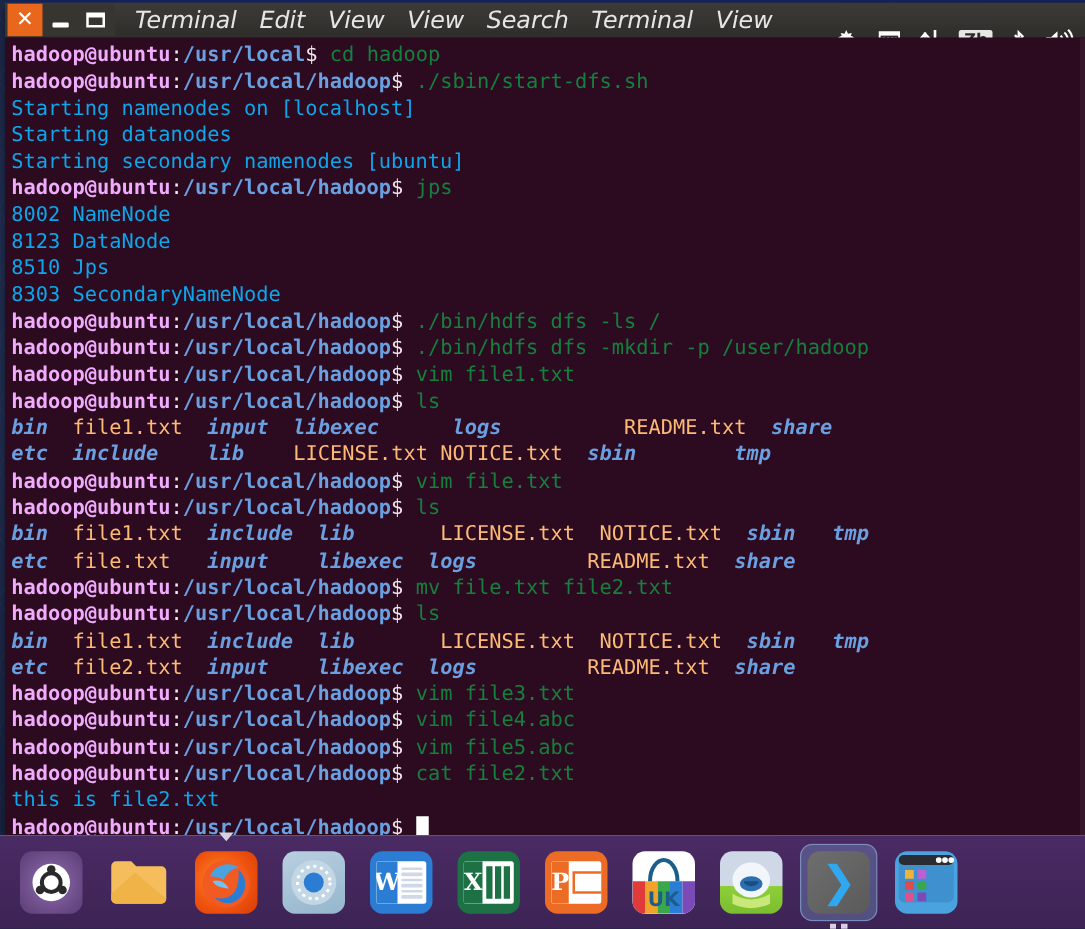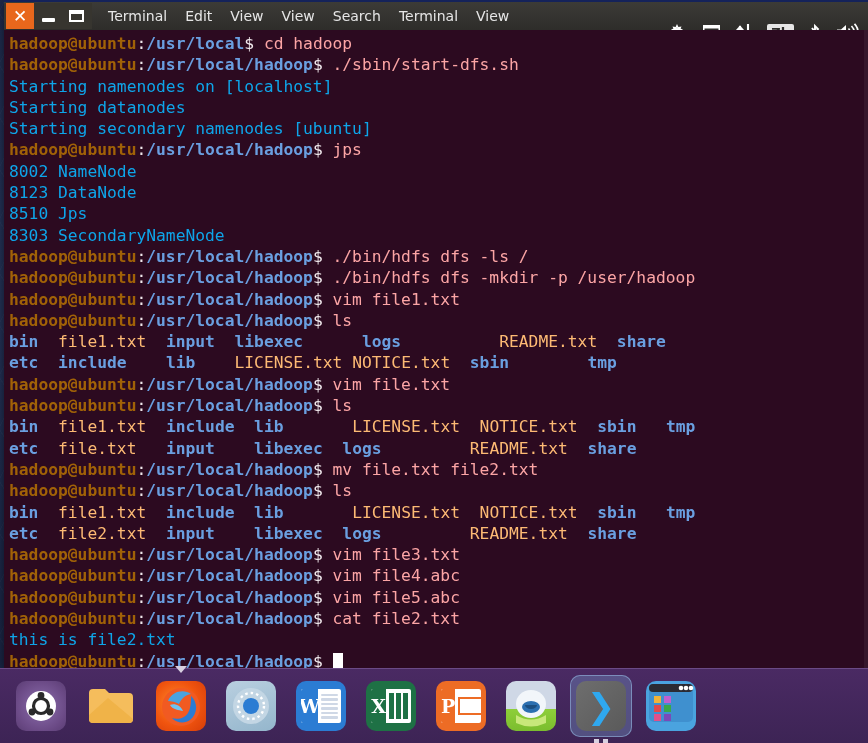--- a/index.html
+++ b/index.html
@@ -82,24 +82,25 @@
   }
   #menubar {
     display: flex;
     align-items: center;
     gap: 18px;
     margin-left: 16px;
     height: 28px;
   }
   .menu-item {
     color: #e6e6e6;
-    font-size: 14px;
+    font-size: 19px;
     font-family: "DejaVu Sans", sans-serif;
     cursor: default;
     white-space: nowrap;
+    font-style: italic;
   }
   #tray {
     position: absolute;
     right: 8px; top: 16px;
     height: 28px;
     display: flex;
     align-items: center;
     gap: 14px;
   }
   .tray-icon { display:flex; align-items:center; justify-content:center; cursor:pointer; }
@@ -115,27 +116,27 @@
   }
   #screen {
     font-family: "DejaVu Sans Mono", monospace;
     font-size: 16.3px;
     line-height: 21.3px;
     letter-spacing: 0px;
     white-space: pre;
     color: #e8e0e4;
   }
   .line { height: 21.3px; }
-  .user { color: #a16207; font-weight: bold; }
+  .user { color: #f0abfc; font-weight: bold; }
   .colon { color: #f0e8ec; }
   .path { color: #6a9fe0; font-weight: bold; }
   .dollar { color: #f0e8ec; }
-  .cmd { color: #fca5a5; }
+  .cmd { color: #15803d; }
   .out { color: #0ea5e9; }
-  .dir { color: #6a9fe0; font-weight: bold; }
+  .dir { color: #6a9fe0; font-weight: bold; font-style: italic; }
   .file { color: #fdba74; }
   .cursor {
     display: inline-block;
     width: 10px;
     height: 17px;
     background: #ffffff;
     vertical-align: -3px;
   }
   
   #term-scroll {
@@ -394,20 +395,33 @@
     <div class="ic ic-ppt">
       <div class="office-glyph">
         <div class="office-left" style="background:#ed6c25;">P</div>
         <div class="office-right" style="justify-content:center;align-items:center;">
           <div style="width:26px;height:18px;border:2px solid #ed6c25;box-sizing:border-box;"></div>
         </div>
       </div>
     </div>
   </div>
 
+  <div class="dock-item">
+    <div class="ic ic-uk">
+      <svg width="50" height="50" viewBox="0 0 50 50" style="position:absolute;inset:0;">
+        <rect x="0" y="24" width="10" height="26" fill="#e03a3a"></rect>
+        <rect x="10" y="24" width="10" height="26" fill="#f0a32a"></rect>
+        <rect x="20" y="24" width="10" height="26" fill="#3aa84a"></rect>
+        <rect x="30" y="24" width="10" height="26" fill="#2b7cd3"></rect>
+        <rect x="40" y="24" width="10" height="26" fill="#7a4ab8"></rect>
+        <path d="M14 24 C14 13 20 7 25 7 C30 7 36 13 36 24" stroke="#1b5e8a" stroke-width="3.2" fill="none"></path>
+      </svg>
+      <span class="uk-text">UK</span>
+    </div>
+  </div>
 
   <div class="dock-item">
     <div class="ic ic-robot">
       <svg width="46" height="42" viewBox="0 0 46 42">
         <ellipse cx="23" cy="19" rx="15" ry="14" fill="#f2f6fa"></ellipse>
         <ellipse cx="23" cy="22" rx="9" ry="6" fill="#2b6fb0"></ellipse>
         <path d="M17 20 a6 4 0 0 0 12 0 z" fill="#1b4e80"></path>
         <path d="M8 30 q15 9 30 0 l0 8 q-15 7 -30 0 z" fill="#c8e87a"></path>
       </svg>
     </div>

